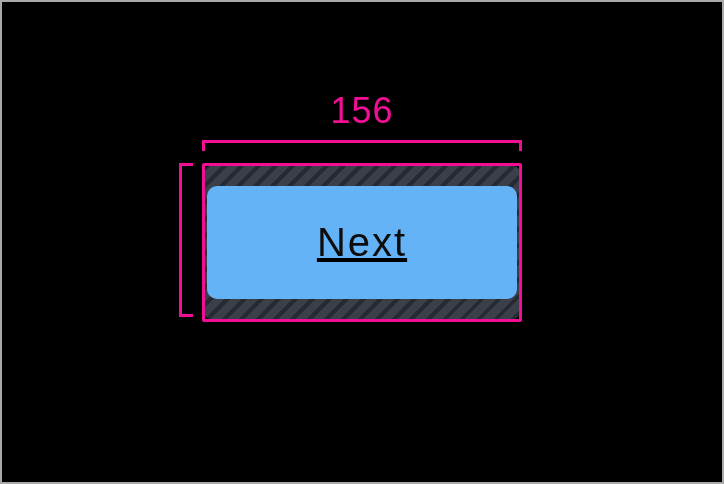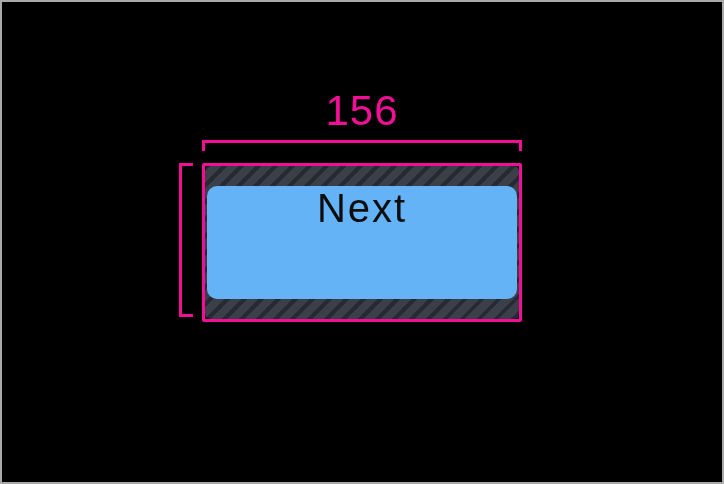--- a/index.html
+++ b/index.html
@@ -22,21 +22,21 @@
     height: 484px;
     box-sizing: border-box;
     background: var(--background);
     border: 2px solid var(--frame-border);
     overflow: hidden;
     font-family: "Liberation Sans", sans-serif;
   }
   .measure-label {
     position: absolute;
     color: var(--measurement-pink);
-    font-size: 42px;
+    font-size: 36px;
     line-height: 38px;
     font-weight: 400;
     letter-spacing: 1px;
   }
   .width-label {
     left: 200px;
     top: 90px;
     width: 320px;
     text-align: center;
   }
@@ -92,21 +92,23 @@
   }
   .next-button {
     position: absolute;
     left: 2px;
     right: 2px;
     top: 20px;
     bottom: 20px;
     background: var(--button-fill);
     border-radius: 10px;
     display: flex;
+    align-items: center;
     justify-content: center;
+    text-decoration: underline;
   }
   .next-button-label {
     color: var(--button-text);
     font-size: 40px;
     font-weight: 500;
     letter-spacing: 2px;
   }
 </style>
 </head>
 <body>

